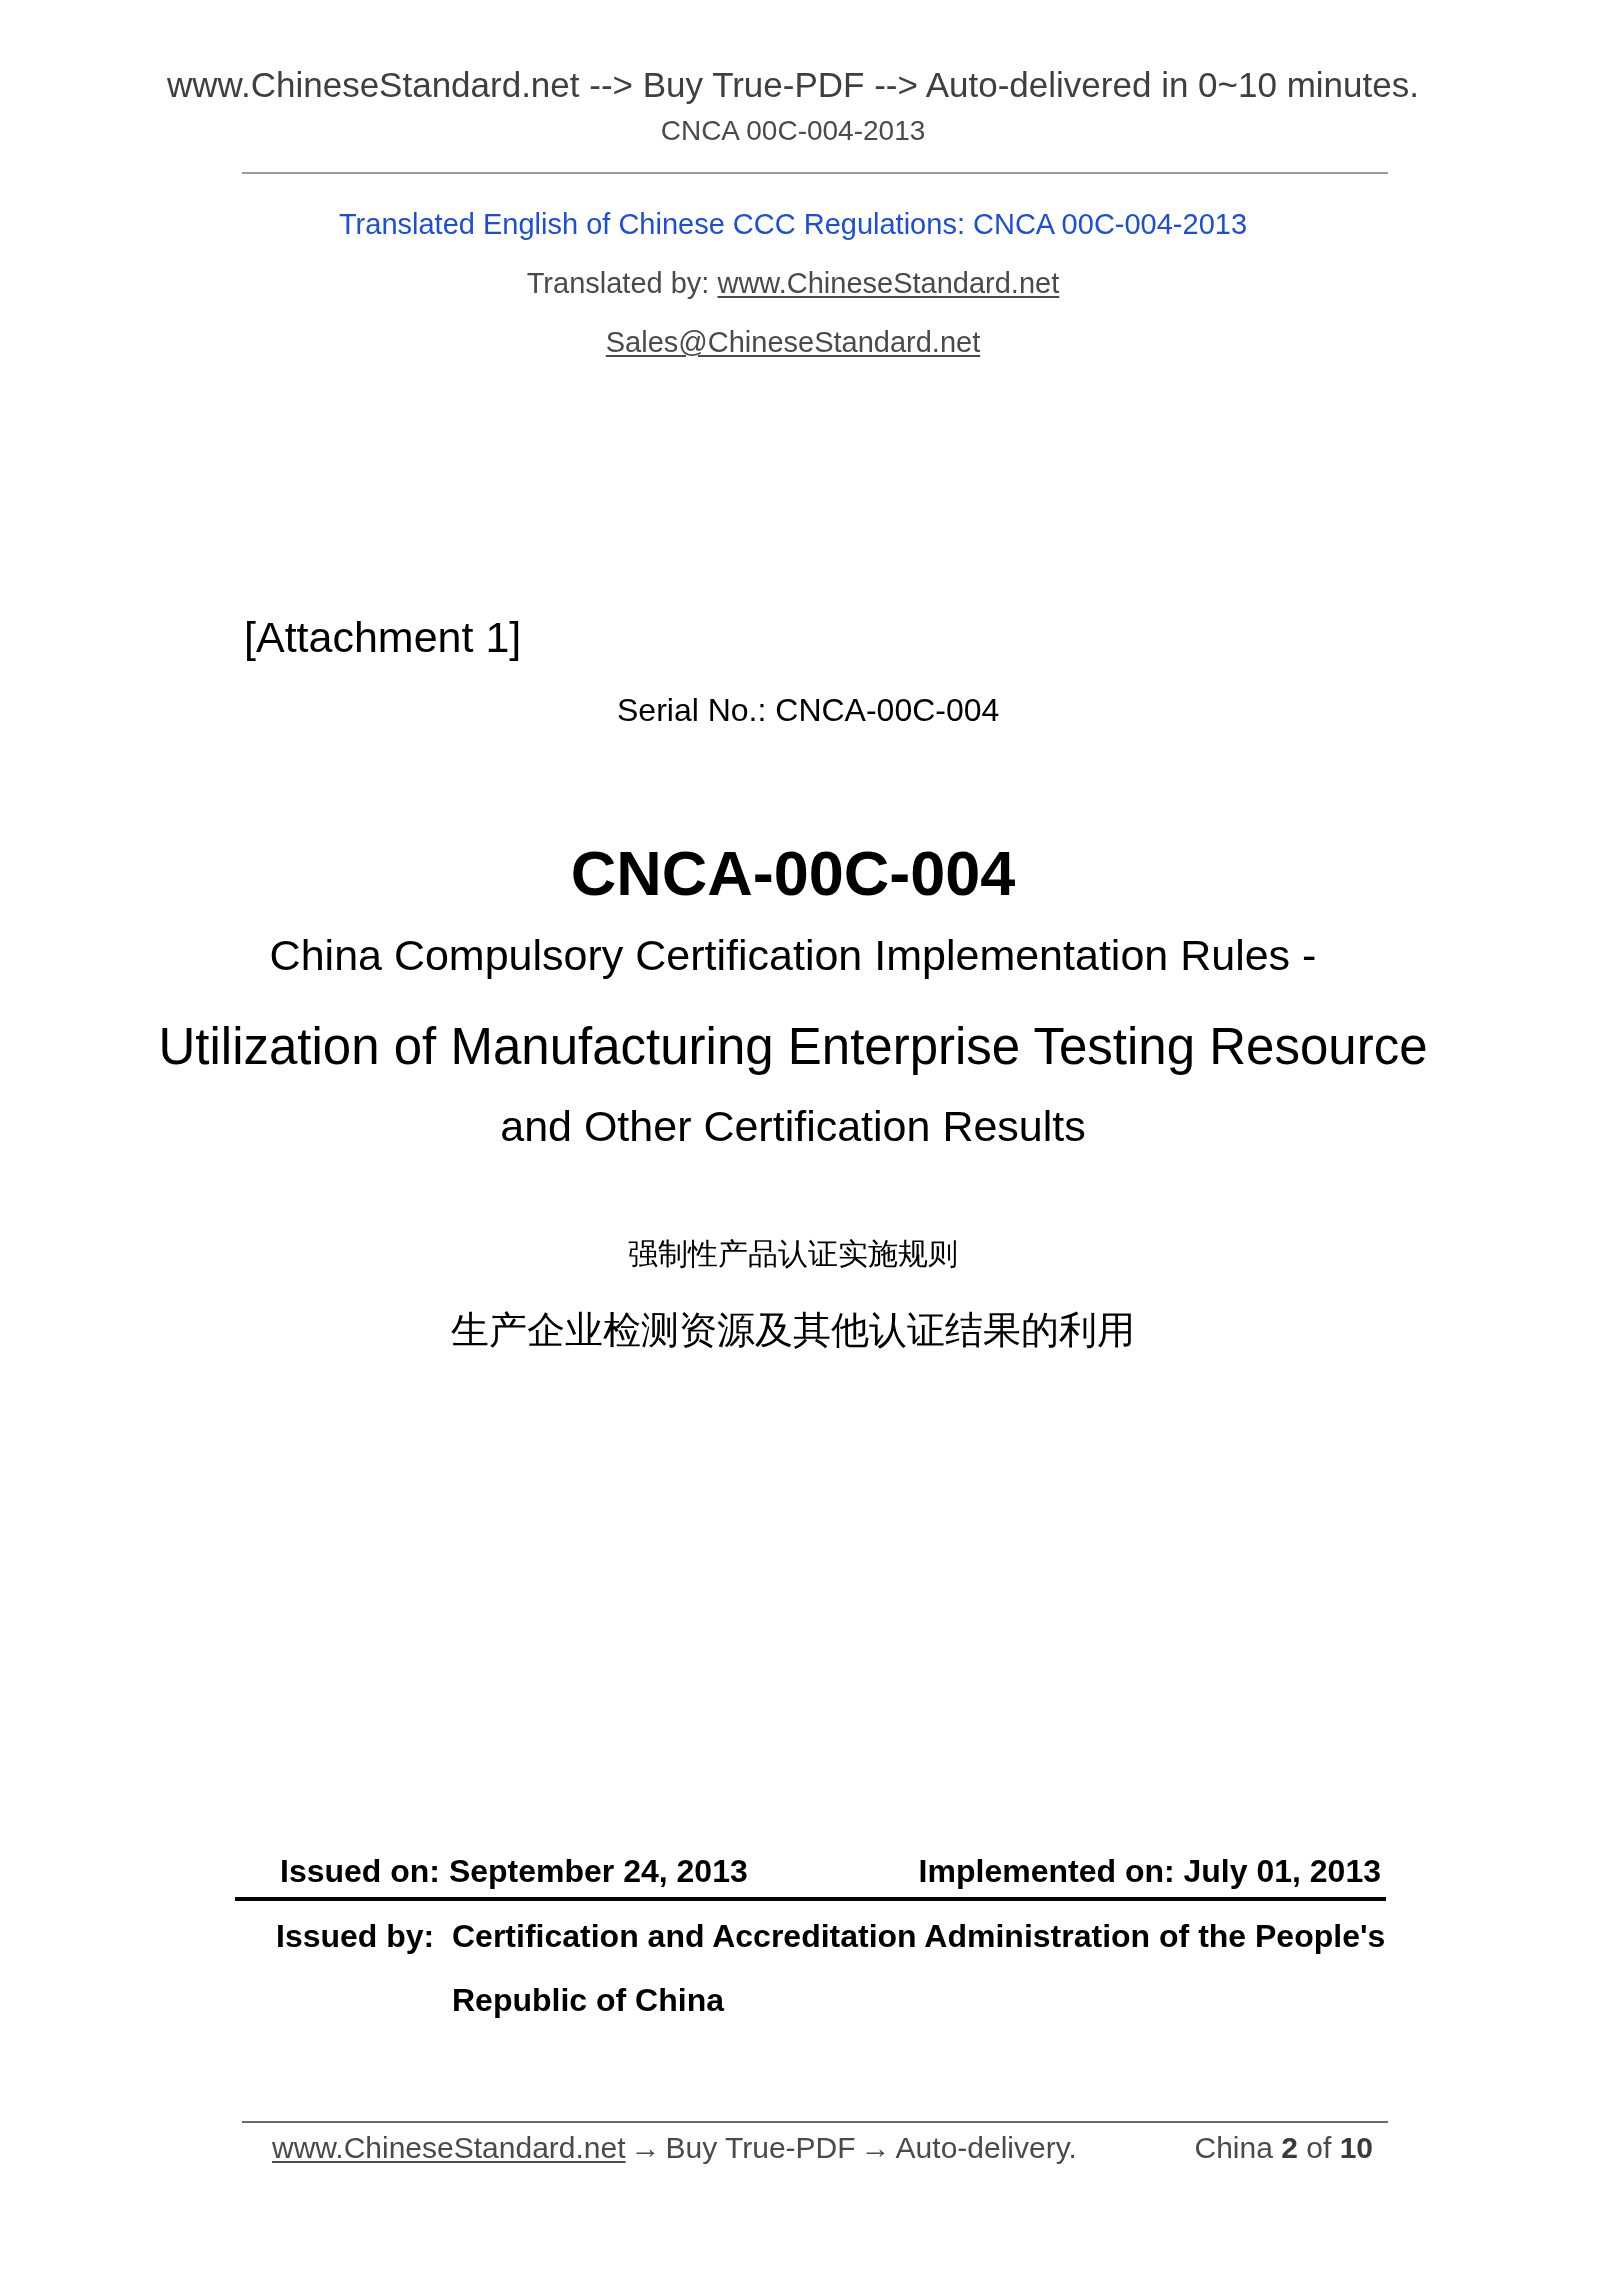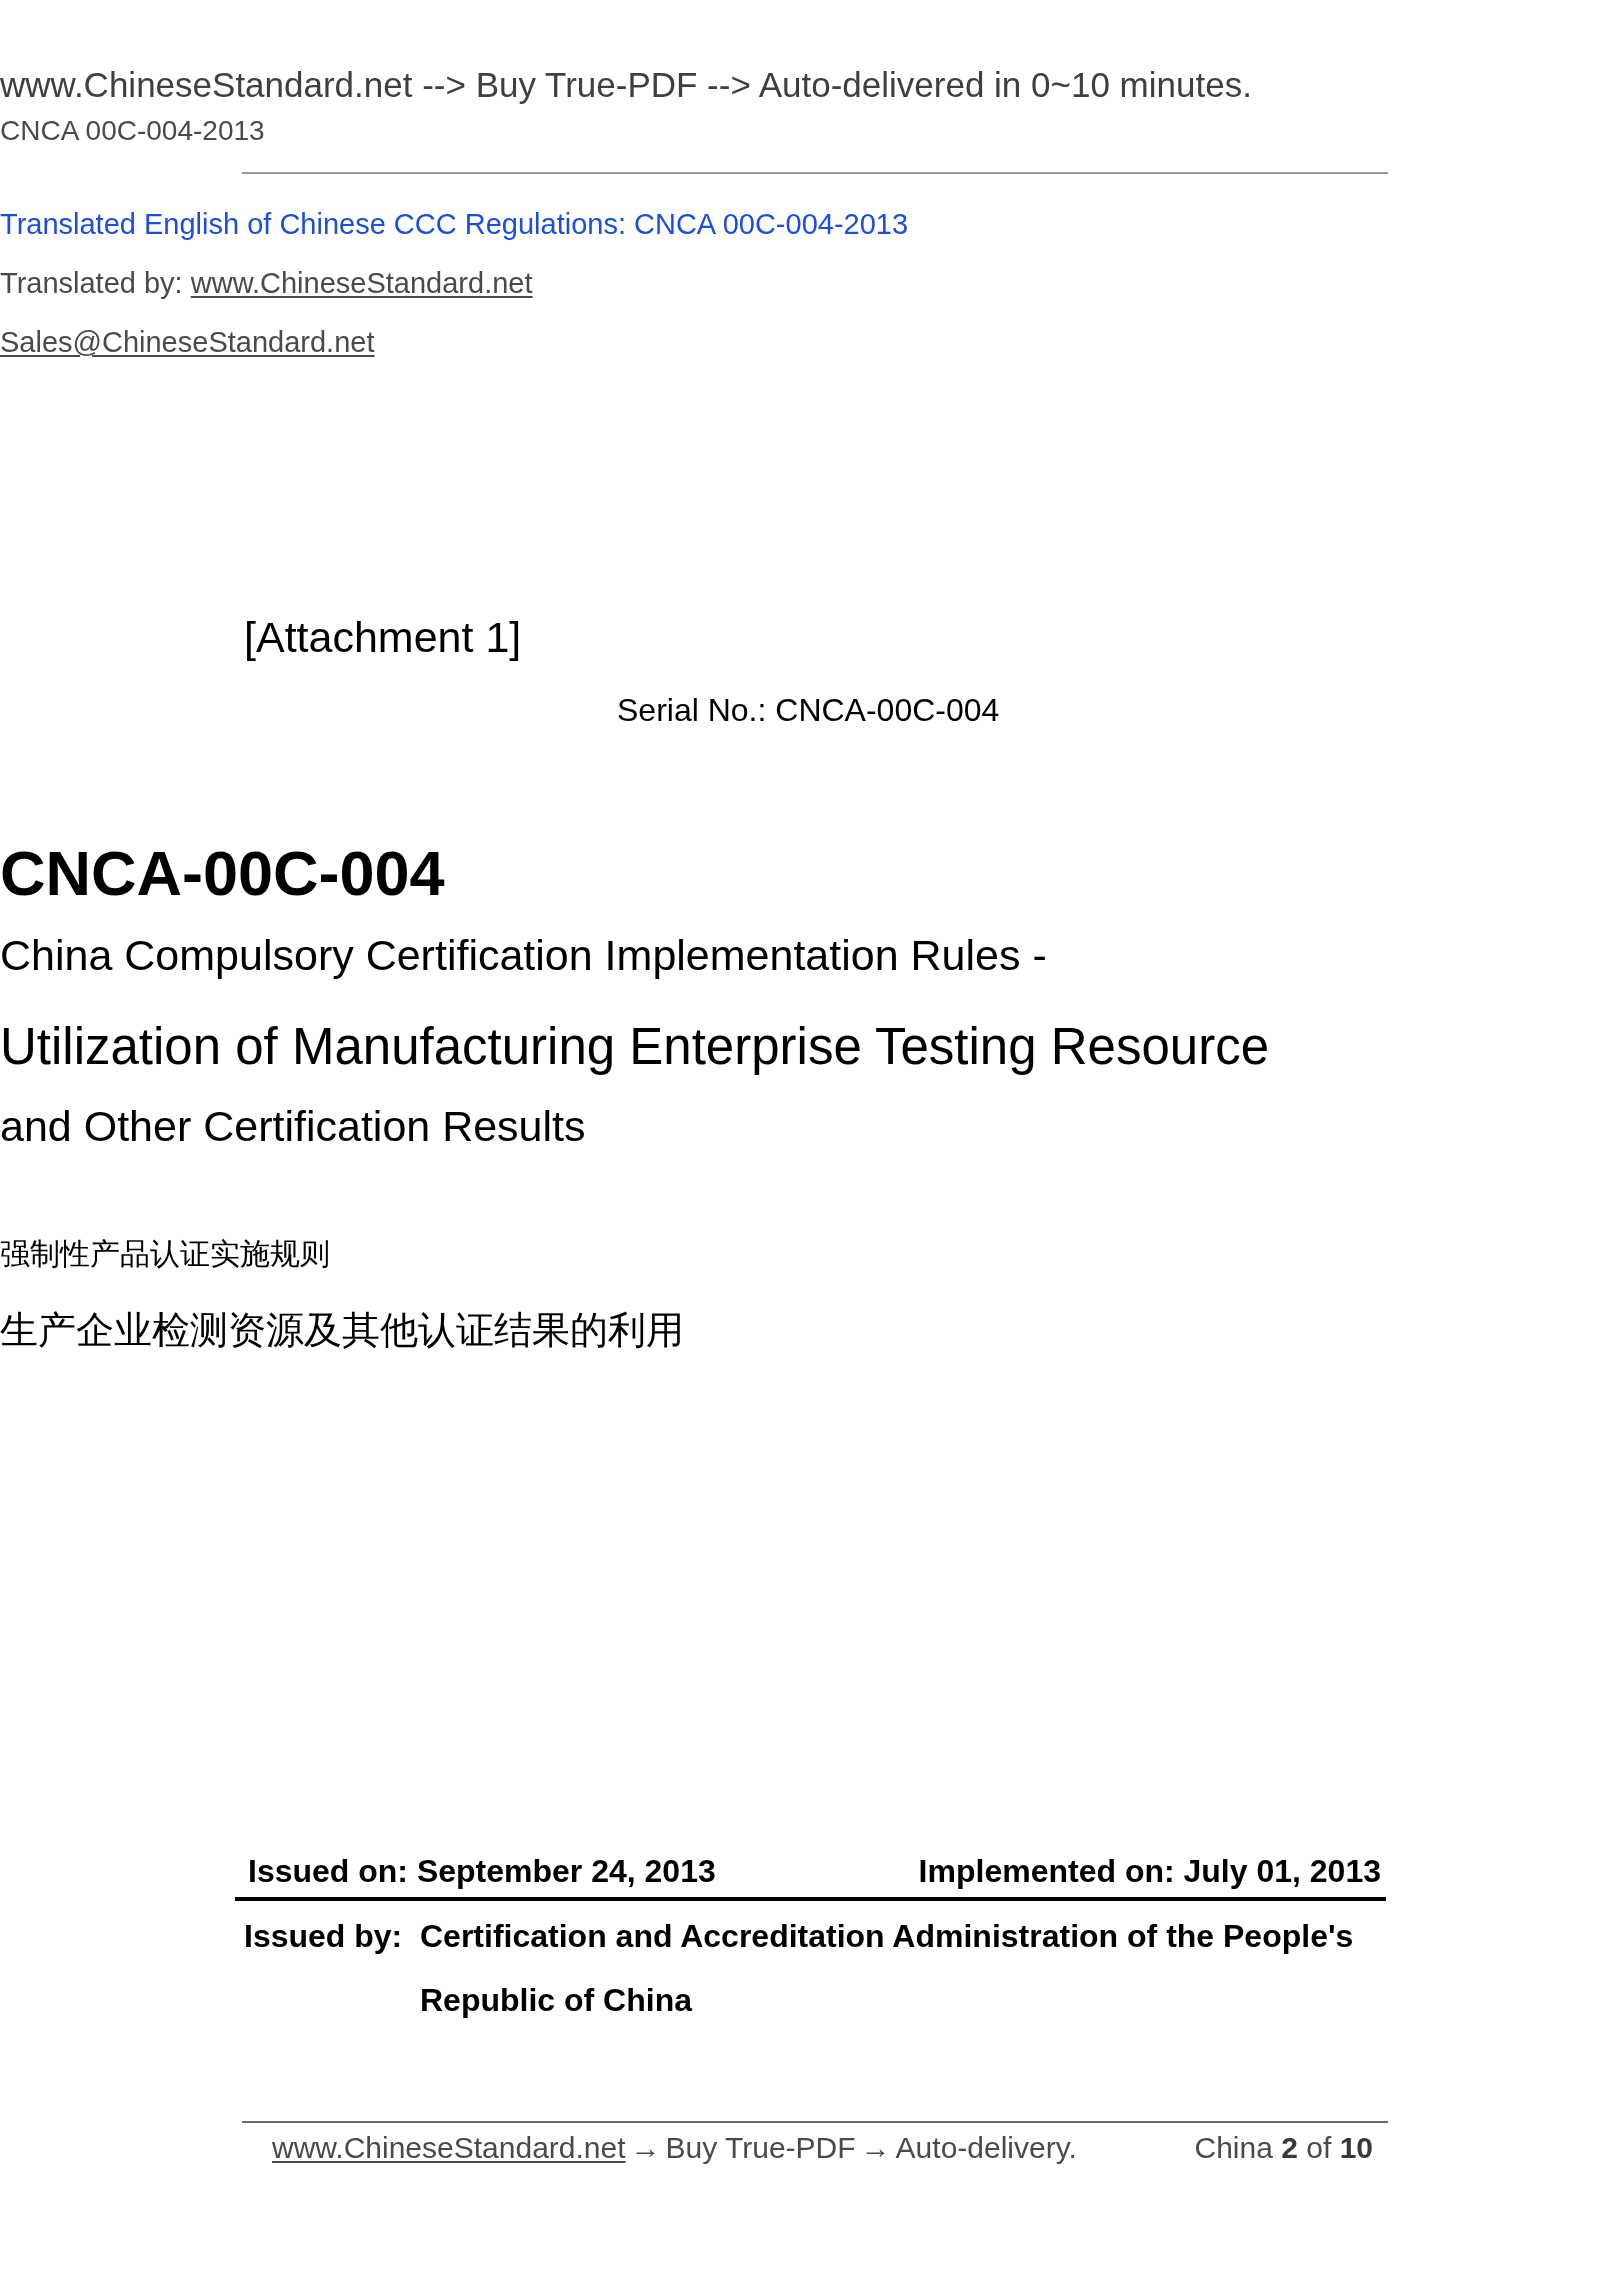--- a/index.html
+++ b/index.html
@@ -13,21 +13,21 @@
       position: relative;
       overflow: hidden;
       font-family: "Liberation Sans", sans-serif;
       color: #000;
     }
     .abs { position: absolute; }
     .center-line {
       position: absolute;
       left: 0;
       width: 1586px;
-      text-align: left;
+      text-align: center;
       white-space: nowrap;
     }
     .link { color: #4a4a4a; text-decoration: underline; text-underline-offset: 3.3px; text-decoration-thickness: 1.7px; }
 
     
     #hdr-banner { top: 65px; font-size: 35px; color: #3f3f3f; }
     #hdr-code { top: 115px; font-size: 28px; color: #4a4a4a; }
     #hdr-rule { top: 172px; left: 242px; width: 1146px; height: 1.7px; background: #9a9a9a; }
 
     #trans-title { top: 208px; font-size: 29px; color: #1d4ed8; }
@@ -38,21 +38,21 @@
     #serial { top: 692px; left: 617px; font-size: 32px; color: #000; white-space: nowrap; }
 
     #main-code { top: 837px; font-size: 63px; font-weight: bold; }
     #title-l1 { top: 931px; font-size: 43px; }
     #title-l2 { top: 1017px; font-size: 51px; }
     #title-l3 { top: 1102px; font-size: 43px; }
 
     #cn-l1 { top: 1234px; font-size: 30px; font-family: "DejaVu Serif", serif; }
     #cn-l2 { top: 1305px; font-size: 38px; font-family: "DejaVu Serif", serif; }
 
-    .bold-line { font-weight: bold; font-size: 32px; white-space: nowrap; position: absolute; }
+    .bold-line { font-weight: bold; font-size: 32px; white-space: nowrap; position: absolute; margin-left: 32px; }
     #issued-on { top: 1853px; left: 248px; }
     #implemented-on { top: 1853px; right: 242px; }
     #issue-rule { top: 1897px; left: 235px; width: 1151px; height: 4.2px; background: #000; }
     #issued-by-label { top: 1918px; left: 244px; }
     #issued-by-l1 { top: 1918px; left: 420px; }
     #issued-by-l2 { top: 1982px; left: 420px; }
 
     #ftr-rule { top: 2121px; left: 242px; width: 1146px; height: 1.7px; background: #6a6a6a; }
     #ftr-left { top: 2131px; left: 272px; font-size: 30px; color: #4a4a4a; white-space: nowrap; }
     #ftr-right { top: 2131px; right: 250px; font-size: 30px; color: #4a4a4a; white-space: nowrap; }

